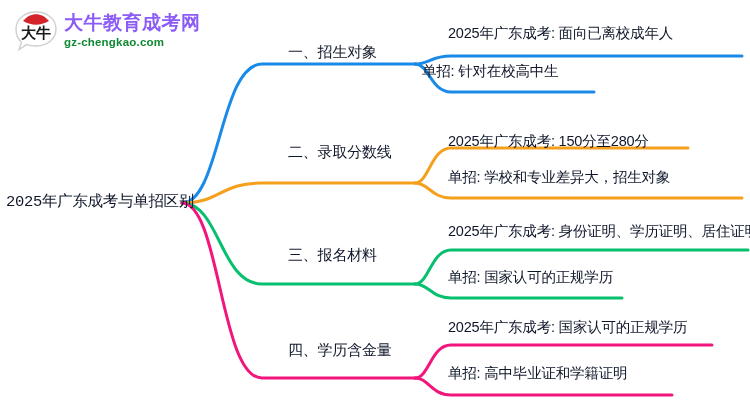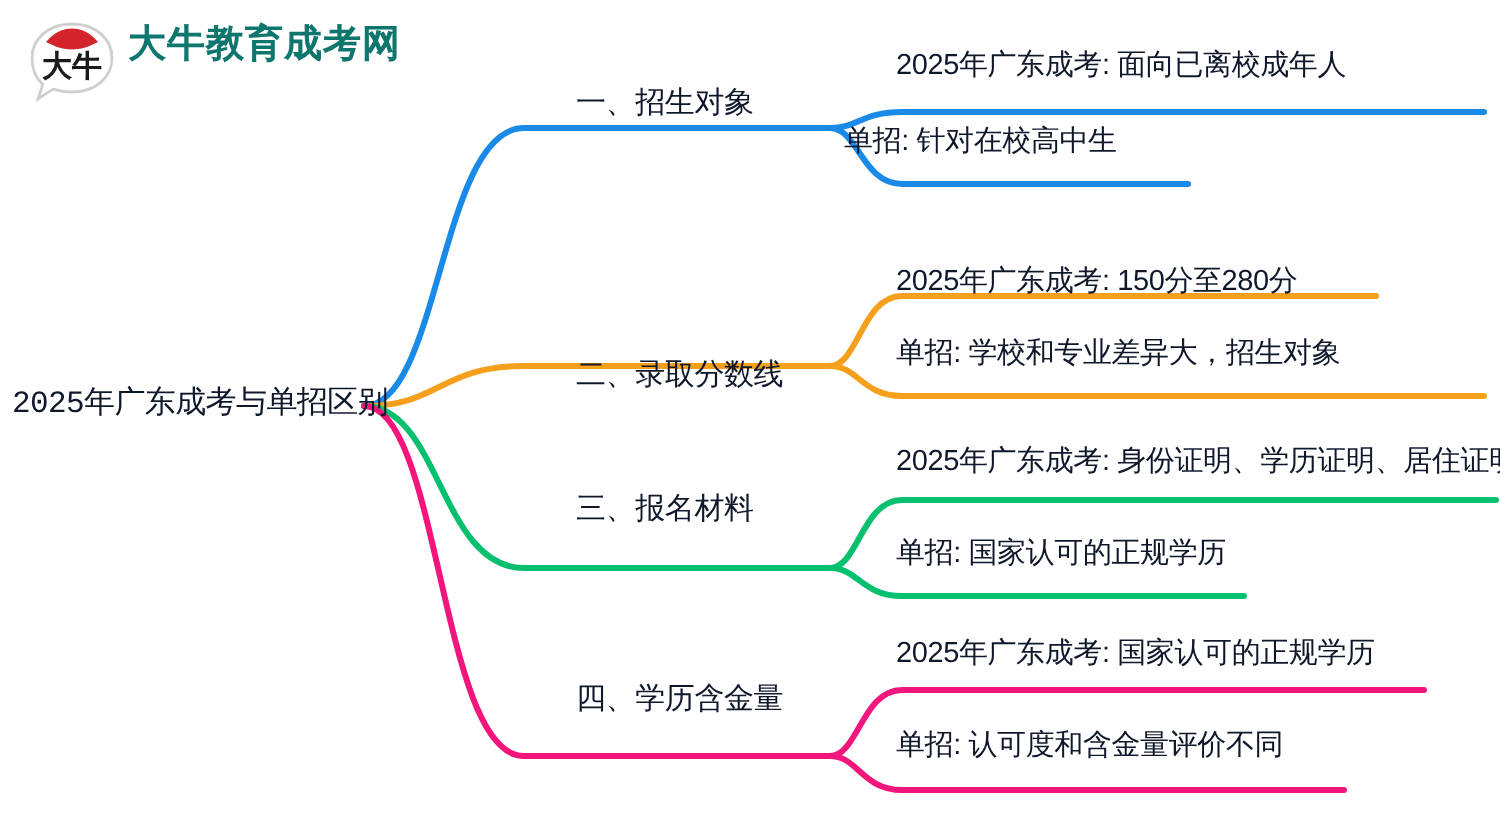--- a/index.html
+++ b/index.html
@@ -31,21 +31,21 @@
     height: 42px;
   }
   #logo-text-wrap {
     position: absolute;
     left: 50px;
     top: 4px;
   }
   #logo-title {
     font-size: 19px;
     font-weight: bold;
-    color: #0f766e;
+    color: #8b5cf6;
     letter-spacing: 0.5px;
     line-height: 21px;
     white-space: nowrap;
     font-family: "Liberation Sans", "DejaVu Sans", sans-serif;
   }
   #logo-sub {
     font-size: 11.5px;
     font-weight: bold;
     color: #0f8a33;
     letter-spacing: 0.2px;
@@ -94,20 +94,21 @@
 <body>
 
 <div id="logo">
   <svg id="logo-mark" viewBox="0 0 44 42">
     <path d="M22 2 C34 2 42 9.5 42 19 C42 28.5 34 36 22 36 C18.5 36 15.3 35.5 12.5 34.6 L5 39.5 L7.4 32.2 C3.9 29.1 2 24.4 2 19 C2 9.5 10 2 22 2 Z" fill="#ffffff" stroke="#cfcfcf" stroke-width="1.4"></path>
     <path d="M9 11 C13 6.2 17.4 4.2 22 4.2 C26.6 4.2 31 6.2 35 11 C30 13.6 26.2 14.7 22 14.7 C17.8 14.7 14 13.6 9 11 Z" fill="#d3242b"></path>
     <text x="22" y="28" text-anchor="middle" font-family="'Liberation Sans','DejaVu Sans',sans-serif" font-size="15" font-weight="bold" fill="#1a1a1a">大牛</text>
   </svg>
   <div id="logo-text-wrap">
     <div id="logo-title">大牛教育成考网</div>
+    <div id="logo-sub">gz-chengkao.com</div>
   </div>
 </div>
 
 <svg id="map-lines" viewBox="0 0 750 410">
   <g id="lines-group" fill="none" stroke-width="3" stroke-linecap="round">
       <path d="M 182 203 C 220 203 220 64 262 64 L 415 64" stroke="#1a8ae8"></path>
       <path d="M 415 64 C 429 64 431 56 451 56 L 742 56" stroke="#1a8ae8"></path>
       <path d="M 415 64 C 429 64 431 92 451 92 L 594 92" stroke="#1a8ae8"></path>
       <path d="M 182 203 C 220 203 220 183 262 183 L 415 183" stroke="#f5a01c"></path>
       <path d="M 415 183 C 429 183 431 148 451 148 L 688 148" stroke="#f5a01c"></path>
@@ -120,22 +121,22 @@
       <path d="M 415 378 C 429 378 431 395 451 395 L 672 395" stroke="#f2157c"></path>
     </g>
 </svg>
 
 <div class="node-text" id="root-label">2025年广东成考与单招区别</div>
 
 <div id="labels-layer">
     <div class="node-text branch-label" style="left: 288px; top: 42px;">一、招生对象</div>
     <div class="node-text leaf-label" style="left: 448px; top: 24px;">2025年广东成考: 面向已离校成年人</div>
     <div class="node-text leaf-label" style="left: 422px; top: 62px;">单招: 针对在校高中生</div>
-    <div class="node-text branch-label" style="left: 288px; top: 142px; margin-top: 36px;">二、录取分数线</div>
+    <div class="node-text branch-label" style="left: 288px; top: 142px;">二、录取分数线</div>
     <div class="node-text leaf-label" style="left: 448px; top: 132px;">2025年广东成考: 150分至280分</div>
     <div class="node-text leaf-label" style="left: 448px; top: 168px;">单招: 学校和专业差异大，招生对象</div>
     <div class="node-text branch-label" style="left: 288px; top: 245px; font-family: Liberation Serif, serif;">三、报名材料</div>
     <div class="node-text leaf-label" style="left: 448px; top: 222px;">2025年广东成考: 身份证明、学历证明、居住证明</div>
     <div class="node-text leaf-label" style="left: 448px; top: 268px;">单招: 国家认可的正规学历</div>
     <div class="node-text branch-label" style="left: 288px; top: 340px;">四、学历含金量</div>
     <div class="node-text leaf-label" style="left: 448px; top: 318px; text-align: center;">2025年广东成考: 国家认可的正规学历</div>
-    <div class="node-text leaf-label" style="left: 448px; top: 364px;">单招: 认可度和含金量评价不同</div>
+    <div class="node-text leaf-label" style="left: 448px; top: 364px;">单招: 高中毕业证和学籍证明</div>
   </div>
 
 </body></html>

